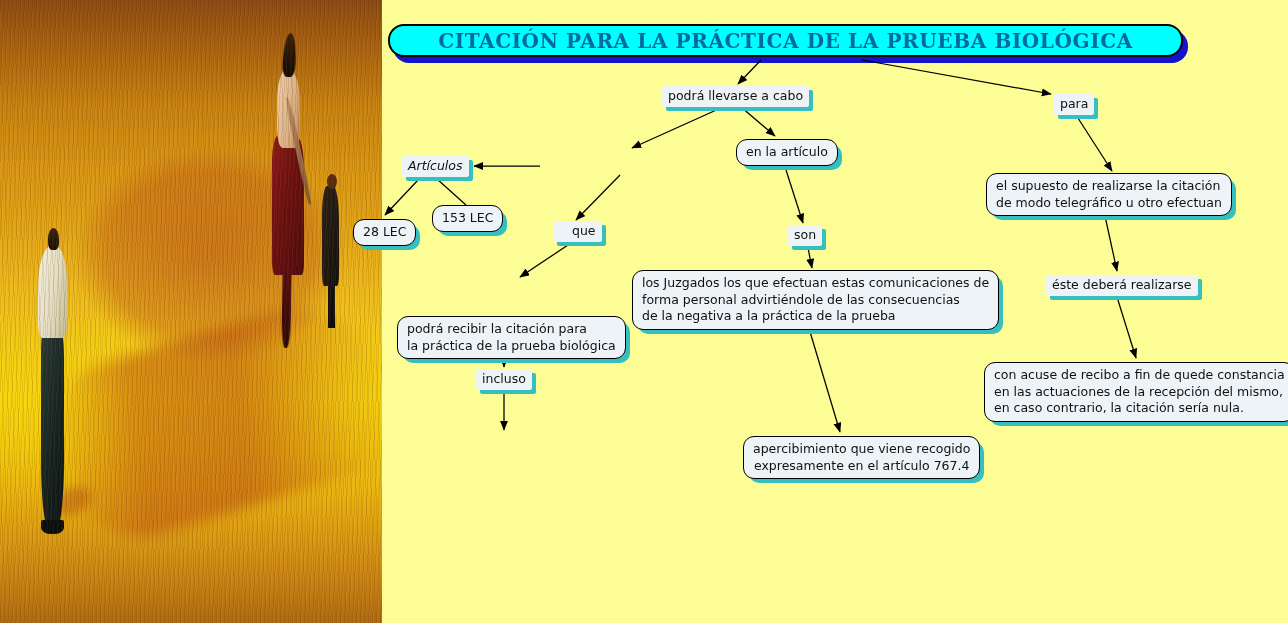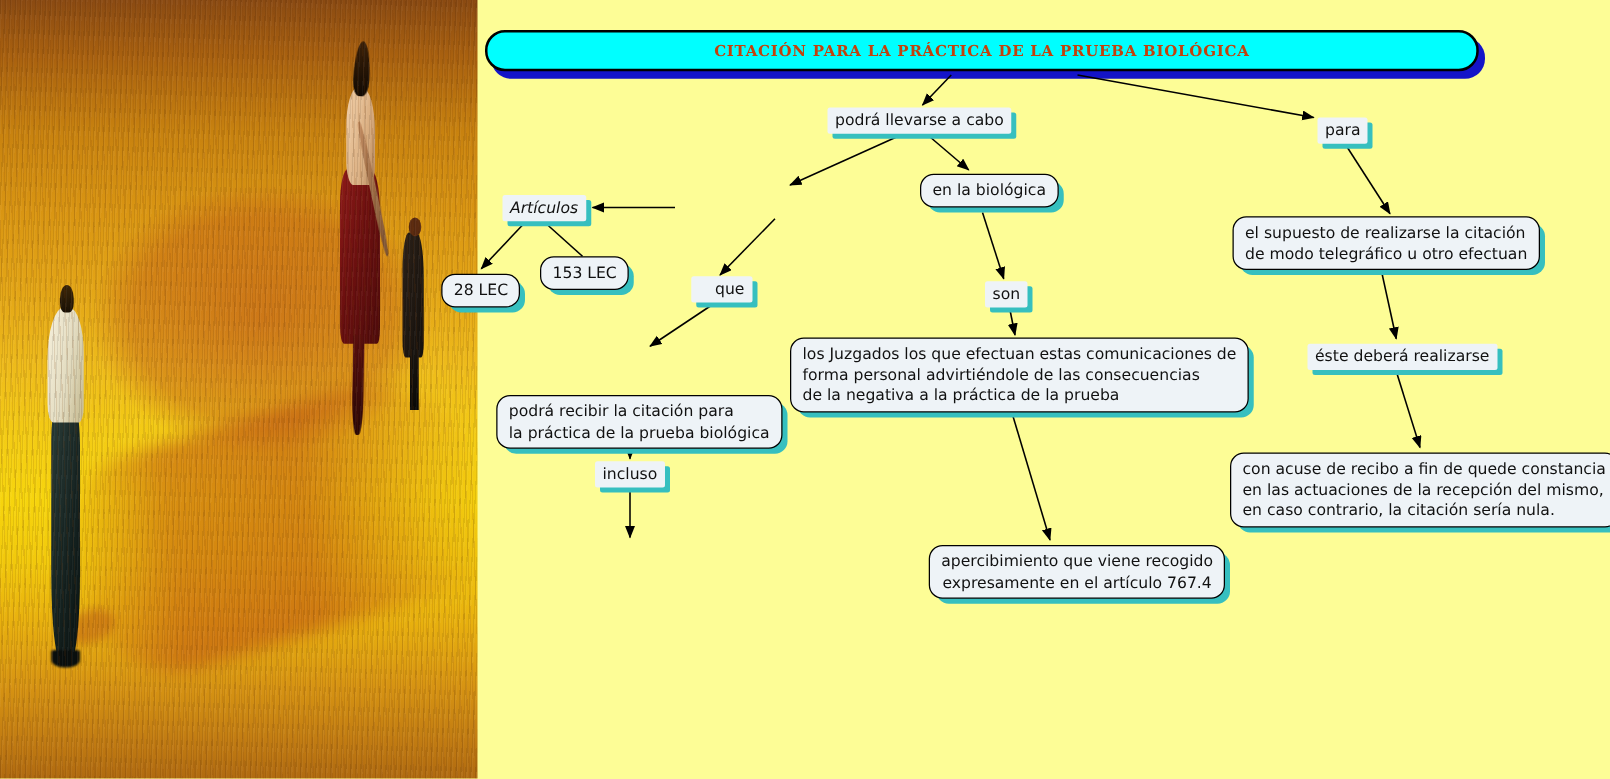--- a/index.html
+++ b/index.html
@@ -89,21 +89,21 @@
   
   #title-bar{
     position:absolute;left:388px;top:24px;width:795px;height:33px;
     background:#00ffff;border:2px solid #000;border-radius:16px;
     box-shadow:5px 6px 0 0 #1414c8;
     display:flex;align-items:center;justify-content:center;
     box-sizing:border-box;
   }
   #title-bar .t{
     font-family:"DejaVu Serif","Liberation Serif",serif;
-    font-weight:bold;font-size:12px;letter-spacing:.6px;color:#c2410c;
+    font-weight:bold;font-size:20px;letter-spacing:.6px;color:#0369a1;
     white-space:nowrap;
   }
 
   
   .node{
     position:absolute;box-sizing:border-box;
     background:#eef3f7;color:#111;
     font-size:12.5px;line-height:16.5px;
     padding:4px 9px;white-space:pre;
     z-index:5;
@@ -178,21 +178,21 @@
 
   <div id="title-bar">
     <span class="t">CITACIÓN PARA LA PRÁCTICA DE LA PRUEBA BIOLÓGICA</span>
   </div>
 
   <div class="node plain" style="left:662px;top:86px;">podrá llevarse a cabo</div>
 
   <div class="node plain" style="left:1054px;top:94px;">para</div>
 
 
-  <div class="node boxed" style="left:736px;top:139px;">en la biológica</div>
+  <div class="node boxed" style="left:736px;top:139px;">en la artículo</div>
 
   <div class="node plain" style="left:402px;top:156px;font-style:italic;">Artículos</div>
 
   <div class="node boxed" style="left:353px;top:219px;">28 LEC</div>
 
   <div class="node boxed" style="left:432px;top:205px;">153 LEC</div>
 
   <div class="node plain" style="left:553px;top:221px;padding-left:19px;">que</div>
 
   <div class="node plain" style="left:788px;top:225px;">son</div>

